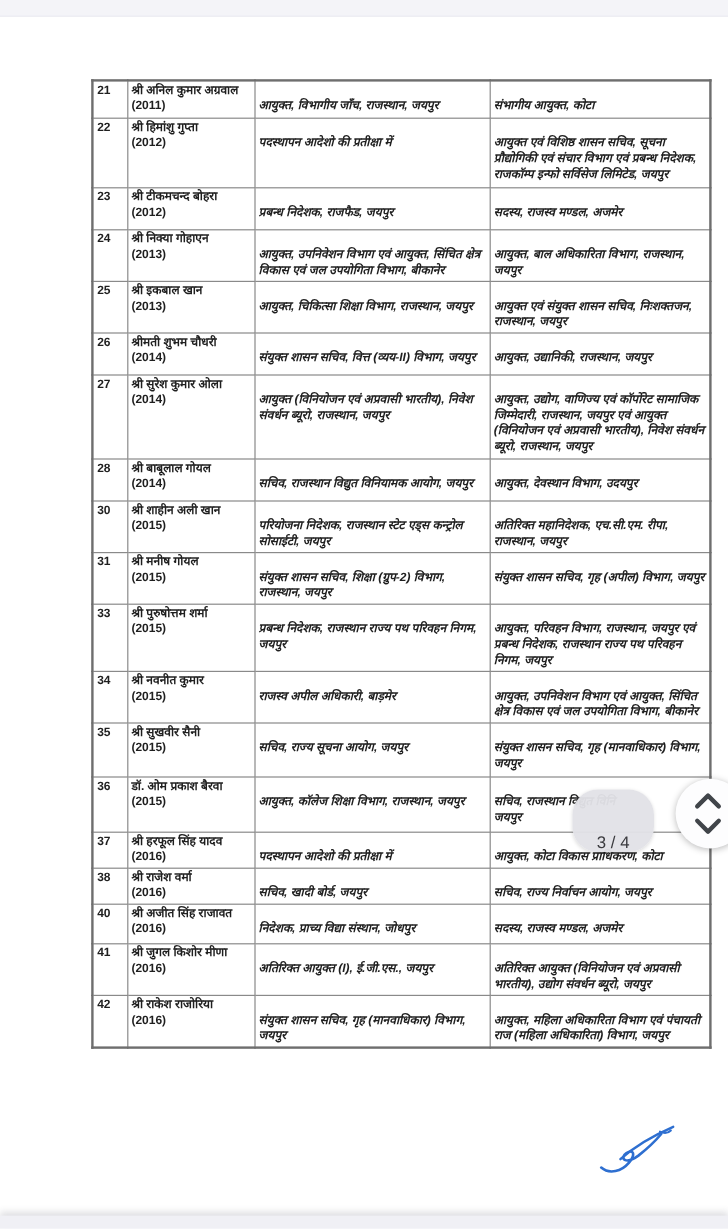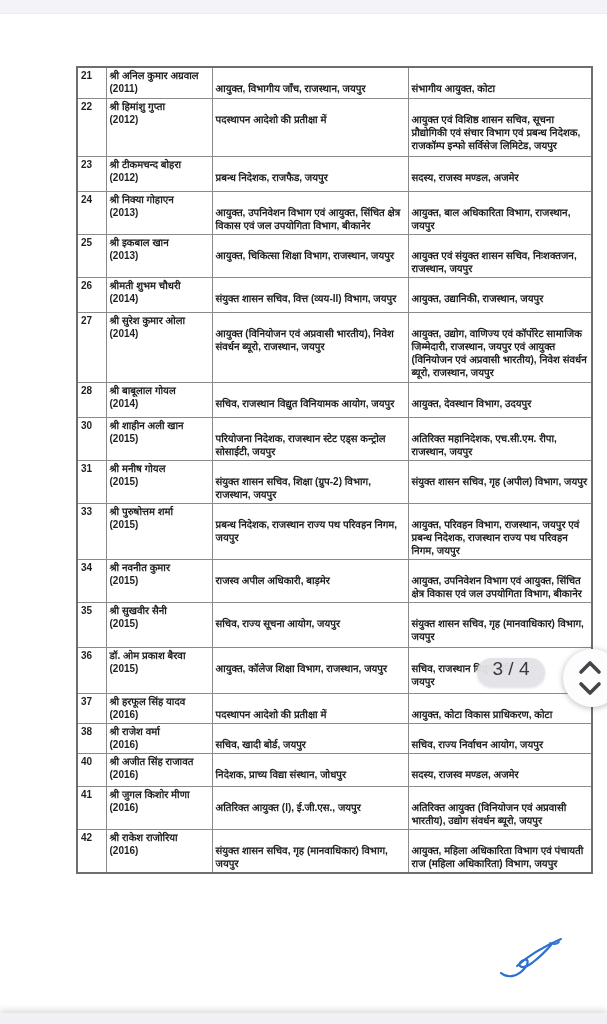--- a/index.html
+++ b/index.html
@@ -25,21 +25,21 @@
   }
   .doc-table td{
     border:1px solid #8a8a8a;
     vertical-align:top;
     padding:1px 3px 2px 3px;
     font-size:10px;line-height:13px;
     font-weight:600;color:#1f1f1f;
     overflow:hidden;
   }
   .c-sno{text-align:left;padding-left:4px;}
-  .cell-posting{white-space:pre-line;}
+  .cell-posting{white-space:pre-line;font-style:italic;}
   .name-line,.year-line{display:block;}
   
   #table-body tr:nth-child(1){height:31px}
   #table-body tr:nth-child(2){height:58px}
   #table-body tr:nth-child(3){height:35px}
   #table-body tr:nth-child(4){height:41px}
   #table-body tr:nth-child(5){height:29px}
   #table-body tr:nth-child(6){height:35px}
   #table-body tr:nth-child(7){height:70px}
   #table-body tr:nth-child(8){height:35px}
@@ -52,25 +52,25 @@
   #table-body tr:nth-child(15){height:30px}
   #table-body tr:nth-child(16){height:29px}
   #table-body tr:nth-child(17){height:33px}
   #table-body tr:nth-child(18){height:30px}
   #table-body tr:nth-child(19){height:30px}
   #table-body tr:nth-child(20){height:30px}
   #table-body tr:nth-child(21){height:47px}
   #table-body tr:nth-child(22){height:48px}
 
   .page-badge{
-    position:absolute;left:477px;top:658px;width:68px;height:29px;
+    position:absolute;left:477px;top:658px;width:68px;height:52px;
     background:rgba(226,226,231,0.96);
     border-radius:21px;
-    display:flex;align-items:flex-start;justify-content:center;
-    font-size:19px;color:#3a3a3e;font-weight:400;
+    display:flex;align-items:flex-end;justify-content:center;
+    font-size:14px;color:#3a3a3e;font-weight:400;
     box-shadow:0 1px 3px rgba(0,0,0,0.12);
     z-index:5;
   }
   .scroll-handle{
     position:absolute;left:563px;top:649px;width:58px;height:58px;
     border-radius:50%;
     background:#fdfdfe;
     box-shadow:0 1px 6px rgba(0,0,0,0.28);
     display:flex;align-items:center;justify-content:flex-start;
     z-index:6;

